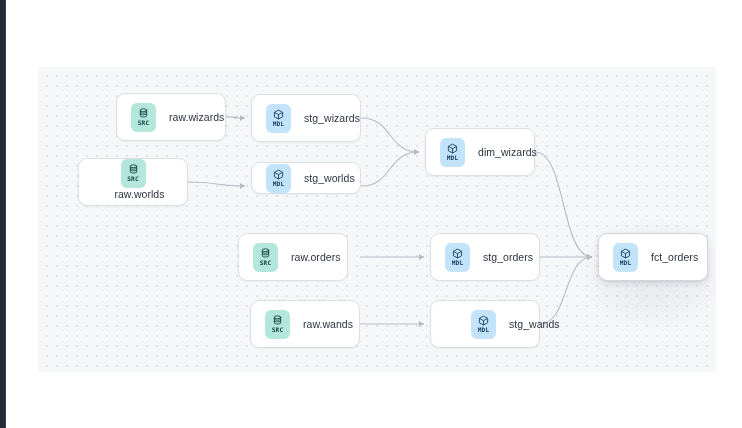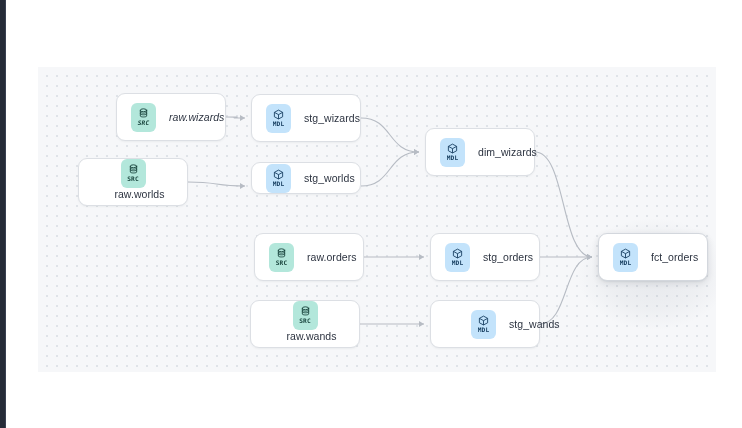--- a/index.html
+++ b/index.html
@@ -151,21 +151,21 @@
         <path class="edge-arrow" d="M381 85 L376 82 L376 88 Z"></path>
         <path class="edge-path" d="M497 85 C528.35 85 522.65 190 554 190"></path>
         <path class="edge-arrow" d="M554 190 L549 187 L549 193 Z"></path>
         <path class="edge-path" d="M502 190 C530.6 190 525.4 190 554 190"></path>
         <path class="edge-arrow" d="M554 190 L549 187 L549 193 Z"></path>
         <path class="edge-path" d="M502 257 C530.6 257 525.4 190 554 190"></path>
         <path class="edge-arrow" d="M554 190 L549 187 L549 193 Z"></path>
       </svg>
     <div id="focus-halo"></div>
     <div id="nodes">
-        <div class="node" style="left: 78px; top: 26px; width: 110px; height: 48px; font-style: italic;">
+        <div class="node" style="left: 78px; top: 26px; width: 110px; height: 48px;">
           <div class="badge src">
             <span>
               <svg width="11" height="11" viewBox="0 0 16 16">
                 <g stroke="#16413a" stroke-width="1.3" fill="none" stroke-linecap="round">
                   <ellipse cx="8" cy="3.3" rx="4.6" ry="2.1"></ellipse>
                   <path d="M3.4 6.2 C3.4 8.1 12.6 8.1 12.6 6.2"></path>
                   <path d="M3.4 8.6 C3.4 10.5 12.6 10.5 12.6 8.6"></path>
                   <path d="M3.4 3.3 V11.6 C3.4 13.5 12.6 13.5 12.6 11.6 V3.3"></path>
                 </g>
               </svg>
@@ -183,37 +183,37 @@
                   <path d="M3.4 6.2 C3.4 8.1 12.6 8.1 12.6 6.2"></path>
                   <path d="M3.4 8.6 C3.4 10.5 12.6 10.5 12.6 8.6"></path>
                   <path d="M3.4 3.3 V11.6 C3.4 13.5 12.6 13.5 12.6 11.6 V3.3"></path>
                 </g>
               </svg>
             </span>
             <div class="badge-label">SRC</div>
           </div>
           <div class="node-label">raw.worlds</div>
         </div>
-        <div class="node" style="left: 216px; top: 166px; width: 110px; height: 48px;">
+        <div class="node" style="left: 200px; top: 166px; width: 110px; height: 48px;">
           <div class="badge src">
             <span>
               <svg width="11" height="11" viewBox="0 0 16 16">
                 <g stroke="#16413a" stroke-width="1.3" fill="none" stroke-linecap="round">
                   <ellipse cx="8" cy="3.3" rx="4.6" ry="2.1"></ellipse>
                   <path d="M3.4 6.2 C3.4 8.1 12.6 8.1 12.6 6.2"></path>
                   <path d="M3.4 8.6 C3.4 10.5 12.6 10.5 12.6 8.6"></path>
                   <path d="M3.4 3.3 V11.6 C3.4 13.5 12.6 13.5 12.6 11.6 V3.3"></path>
                 </g>
               </svg>
             </span>
             <div class="badge-label">SRC</div>
           </div>
           <div class="node-label">raw.orders</div>
         </div>
-        <div class="node" style="left: 212px; top: 233px; width: 110px; height: 48px; flex-direction: column;">
+        <div class="node" style="left: 212px; top: 233px; width: 110px; height: 48px;">
           <div class="badge src">
             <span>
               <svg width="11" height="11" viewBox="0 0 16 16">
                 <g stroke="#16413a" stroke-width="1.3" fill="none" stroke-linecap="round">
                   <ellipse cx="8" cy="3.3" rx="4.6" ry="2.1"></ellipse>
                   <path d="M3.4 6.2 C3.4 8.1 12.6 8.1 12.6 6.2"></path>
                   <path d="M3.4 8.6 C3.4 10.5 12.6 10.5 12.6 8.6"></path>
                   <path d="M3.4 3.3 V11.6 C3.4 13.5 12.6 13.5 12.6 11.6 V3.3"></path>
                 </g>
               </svg>

